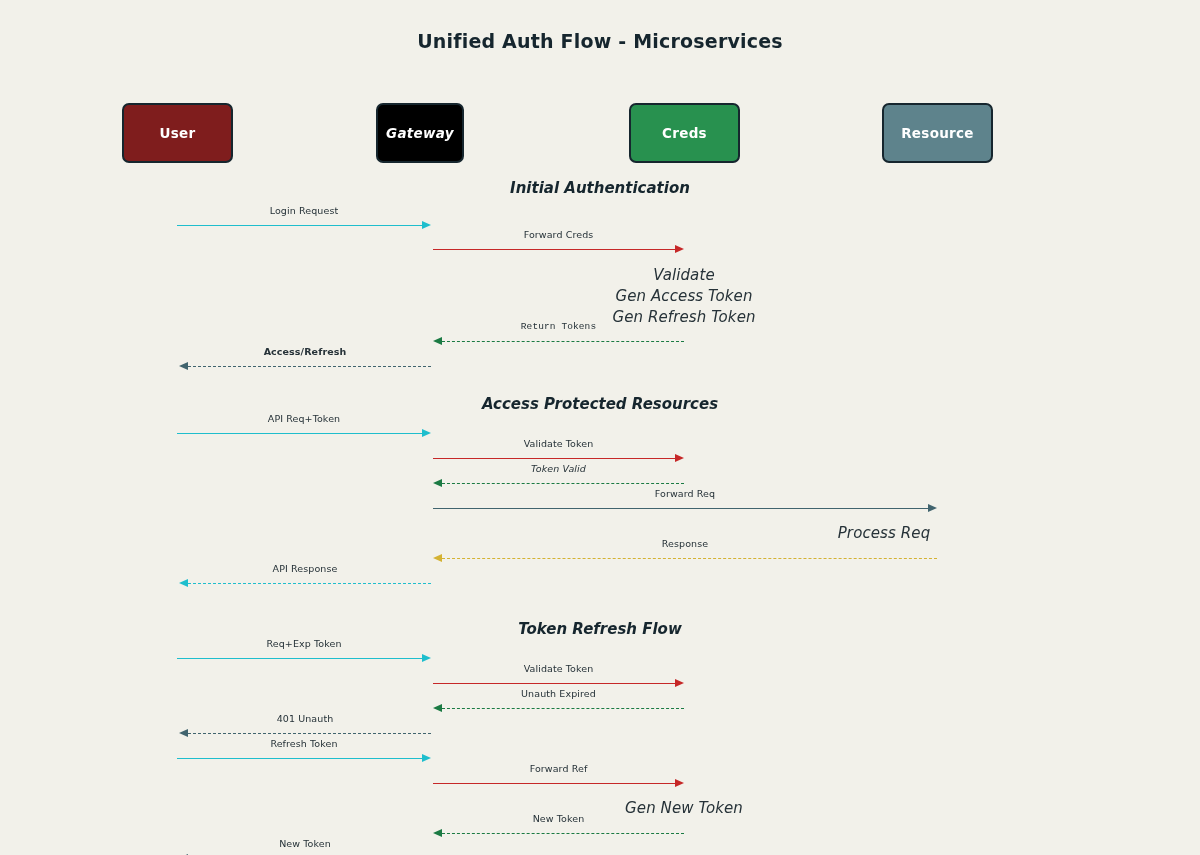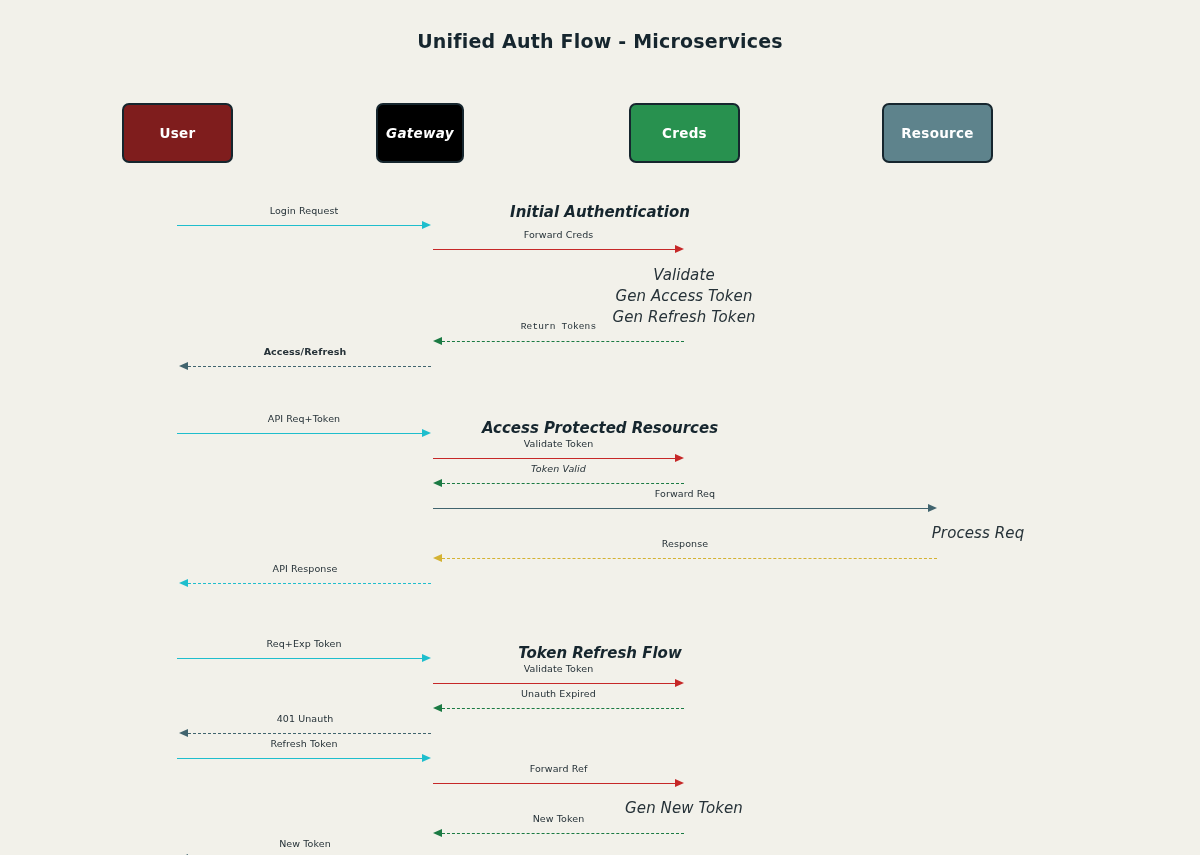--- a/index.html
+++ b/index.html
@@ -40,21 +40,20 @@
 
   .section-header{
     position:absolute;
     text-align:center;
     font-size:15px;
     font-style:italic;
     font-weight:bold;
     color:#16262e;
     white-space:nowrap;
     transform:translateX(-50%);
-    margin-top:24px;
   }
 
   .msg-label{
     position:absolute;
     font-size:9.5px;
     color:#263238;
     white-space:nowrap;
     transform:translateX(-50%);
     letter-spacing:.1px;
   }
@@ -164,17 +163,17 @@
       <div class="arrow-line arrow-dashed" style="top: 833px; border-top-color: rgb(27, 122, 67); left: 442px; width: 242px;"></div>
       <div class="arrow-head head-left" style="top: 829px; left: 433px; border-right-color: rgb(27, 122, 67);"></div>
       <div class="msg-label" style="left: 558.5px; top: 813px;">New Token</div>
       <div class="arrow-head head-left" style="top: 854px; left: 179px; border-right-color: rgb(65, 100, 110);"></div>
       <div class="msg-label" style="left: 305px; top: 838px;">New Token</div>
     </div>
   <div id="notes-layer">
       <div class="self-note" style="left: 684px; top: 266px;">Validate</div>
       <div class="self-note" style="left: 684px; top: 287px;">Gen Access Token</div>
       <div class="self-note" style="left: 684px; top: 308px;">Gen Refresh Token</div>
-      <div class="self-note" style="left: 978px; top: 524px;">Process Req</div>
+      <div class="self-note" style="left: 884px; top: 524px;">Process Req</div>
       <div class="self-note" style="left: 684px; top: 799px;">Gen New Token</div>
     </div>
 
 </div>
 
 </body></html>

